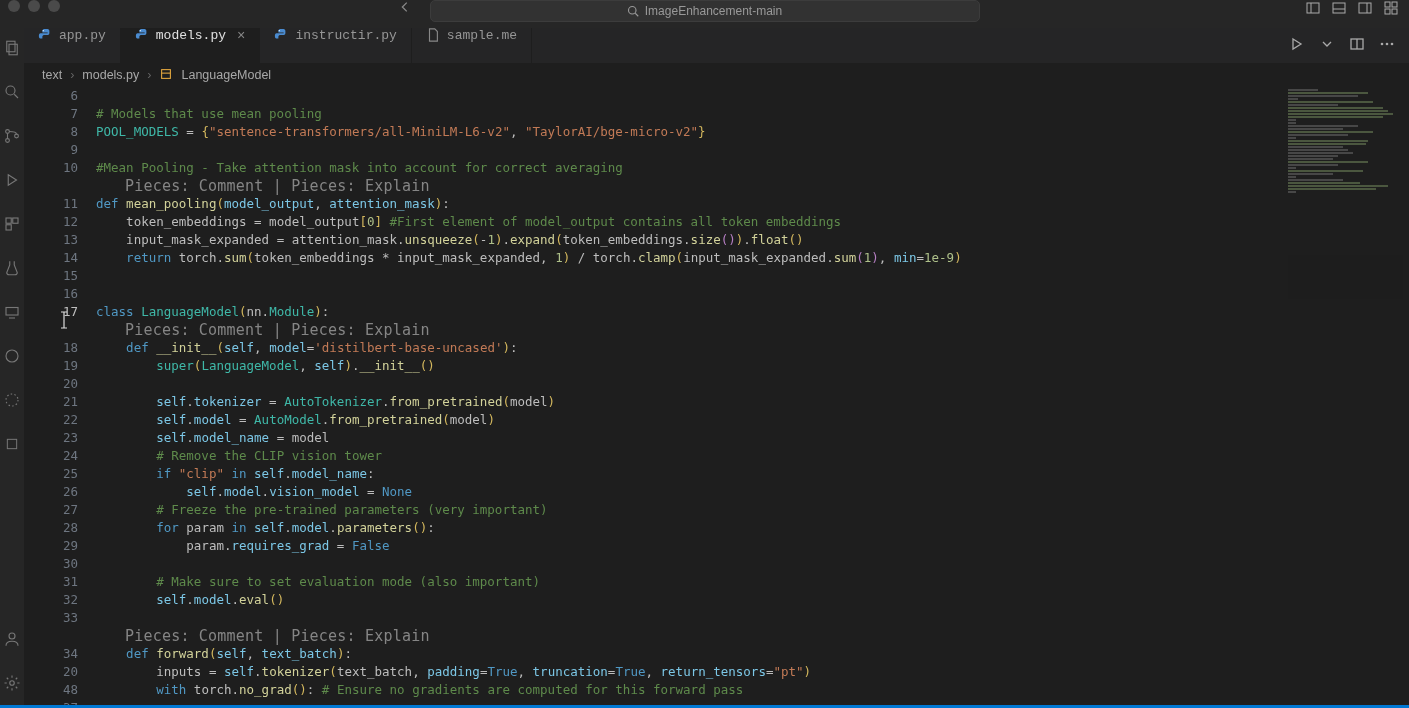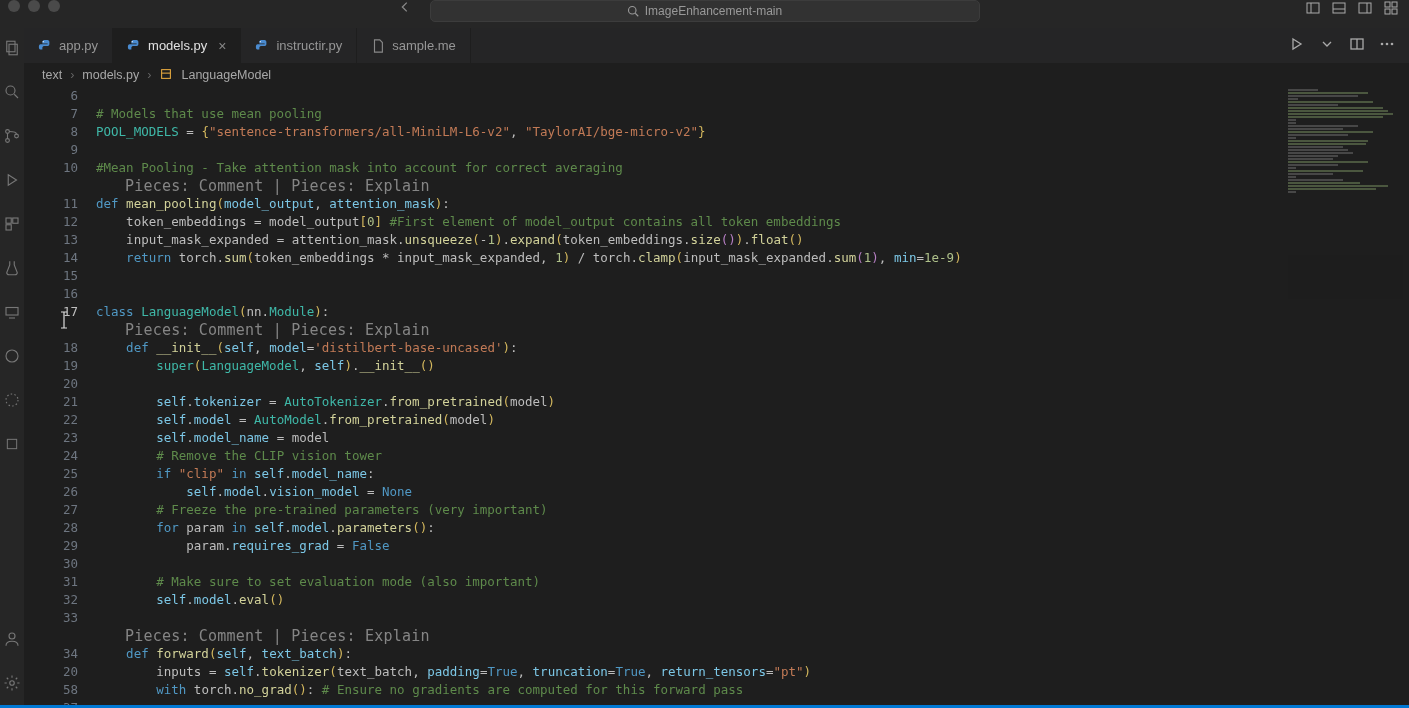--- a/index.html
+++ b/index.html
@@ -60,26 +60,27 @@
 .tabbar {
   height: 35px;
   background: #252526;
   display: flex;
   align-items: center;
 }
 .tab {
   height: 100%;
   padding: 0 14px;
   display: flex;
-  align-items: center;
+  align-items: flex-start;
   gap: 7px;
   font-size: 13px;
   color: #969696;
   border-right: 1px solid #1e1e1e;
   cursor: pointer;
+  font-family: Liberation Mono, monospace;
 }
 .tab.active { background: #1e1e1e; color: #e0e0e0; }
 .tab-icon { width: 14px; height: 14px; display: inline-block; }
 .tab-close { color: #888; margin-left: 4px; font-size: 14px; }
 .tab-actions { margin-left: auto; display: flex; gap: 14px; padding-right: 14px; color: #aaa; align-items: center; }
 .tab-actions svg { width: 16px; height: 16px; }
 .breadcrumbs {
   height: 24px;
   padding: 0 18px;
   display: flex;
@@ -372,21 +373,21 @@
           <div class="ln">27</div>
           <div class="ln">28</div>
           <div class="ln">29</div>
           <div class="ln">30</div>
           <div class="ln">31</div>
           <div class="ln">32</div>
           <div class="ln">33</div>
           <div class="ln"></div>
           <div class="ln">34</div>
           <div class="ln">20</div>
-          <div class="ln">58</div>
+          <div class="ln">48</div>
           <div class="ln">37</div>
         </div>
       <div class="code" id="code"><div class="row">&nbsp;</div><div class="row"><span class="c-cmt"># Models that use mean pooling</span></div><div class="row"><span class="c-const">POOL_MODELS</span><span class="c-op"> = </span><span class="c-par">{</span><span class="c-str">"sentence-transformers/all-MiniLM-L6-v2"</span><span class="c-op">, </span><span class="c-str">"TaylorAI/bge-micro-v2"</span><span class="c-par">}</span></div><div class="row">&nbsp;</div><div class="row"><span class="c-cmt">#Mean Pooling - Take attention mask into account for correct averaging</span></div><div class="row codelens">Pieces: Comment | Pieces: Explain</div><div class="row"><span class="c-kw">def </span><span class="c-fn">mean_pooling</span><span class="c-par">(</span><span class="c-var">model_output</span><span class="c-op">, </span><span class="c-var">attention_mask</span><span class="c-par">)</span><span class="c-op">:</span></div><div class="row">&nbsp;&nbsp;&nbsp;&nbsp;<span class="c-id">token_embeddings </span><span class="c-op">= </span><span class="c-id">model_output</span><span class="c-par">[</span><span class="c-num">0</span><span class="c-par">] </span><span class="c-cmt">#First element of model_output contains all token embeddings</span></div><div class="row">&nbsp;&nbsp;&nbsp;&nbsp;<span class="c-id">input_mask_expanded </span><span class="c-op">= </span><span class="c-id">attention_mask</span><span class="c-op">.</span><span class="c-fn">unsqueeze</span><span class="c-par">(</span><span class="c-op">-</span><span class="c-num">1</span><span class="c-par">)</span><span class="c-op">.</span><span class="c-fn">expand</span><span class="c-par">(</span><span class="c-id">token_embeddings</span><span class="c-op">.</span><span class="c-fn">size</span><span class="c-par2">(</span><span class="c-par2">)</span><span class="c-par">)</span><span class="c-op">.</span><span class="c-fn">float</span><span class="c-par">(</span><span class="c-par">)</span></div><div class="row">&nbsp;&nbsp;&nbsp;&nbsp;<span class="c-kw">return </span><span class="c-id">torch</span><span class="c-op">.</span><span class="c-fn">sum</span><span class="c-par">(</span><span class="c-id">token_embeddings </span><span class="c-op">* </span><span class="c-id">input_mask_expanded</span><span class="c-op">, </span><span class="c-num">1</span><span class="c-par">) </span><span class="c-op">/ </span><span class="c-id">torch</span><span class="c-op">.</span><span class="c-fn">clamp</span><span class="c-par">(</span><span class="c-id">input_mask_expanded</span><span class="c-op">.</span><span class="c-fn">sum</span><span class="c-par2">(</span><span class="c-num">1</span><span class="c-par2">)</span><span class="c-op">, </span><span class="c-var">min</span><span class="c-op">=</span><span class="c-num">1e-9</span><span class="c-par">)</span></div><div class="row">&nbsp;</div><div class="row">&nbsp;</div><div class="row"><span class="c-kw">class </span><span class="c-cls">LanguageModel</span><span class="c-par">(</span><span class="c-id">nn</span><span class="c-op">.</span><span class="c-cls">Module</span><span class="c-par">)</span><span class="c-op">:</span></div><div class="row codelens fn">Pieces: Comment | Pieces: Explain</div><div class="row">&nbsp;&nbsp;&nbsp;&nbsp;<span class="c-kw">def </span><span class="c-fn">__init__</span><span class="c-par">(</span><span class="c-self">self</span><span class="c-op">, </span><span class="c-var">model</span><span class="c-op">=</span><span class="c-str">'distilbert-base-uncased'</span><span class="c-par">)</span><span class="c-op">:</span></div><div class="row">&nbsp;&nbsp;&nbsp;&nbsp;&nbsp;&nbsp;&nbsp;&nbsp;<span class="c-builtin">super</span><span class="c-par">(</span><span class="c-cls">LanguageModel</span><span class="c-op">, </span><span class="c-self">self</span><span class="c-par">)</span><span class="c-op">.</span><span class="c-fn">__init__</span><span class="c-par">(</span><span class="c-par">)</span></div><div class="row">&nbsp;</div><div class="row">&nbsp;&nbsp;&nbsp;&nbsp;&nbsp;&nbsp;&nbsp;&nbsp;<span class="c-self">self</span><span class="c-op">.</span><span class="c-prop">tokenizer</span><span class="c-op"> = </span><span class="c-cls">AutoTokenizer</span><span class="c-op">.</span><span class="c-fn">from_pretrained</span><span class="c-par">(</span><span class="c-id">model</span><span class="c-par">)</span></div><div class="row">&nbsp;&nbsp;&nbsp;&nbsp;&nbsp;&nbsp;&nbsp;&nbsp;<span class="c-self">self</span><span class="c-op">.</span><span class="c-prop">model</span><span class="c-op"> = </span><span class="c-cls">AutoModel</span><span class="c-op">.</span><span class="c-fn">from_pretrained</span><span class="c-par">(</span><span class="c-id">model</span><span class="c-par">)</span></div><div class="row">&nbsp;&nbsp;&nbsp;&nbsp;&nbsp;&nbsp;&nbsp;&nbsp;<span class="c-self">self</span><span class="c-op">.</span><span class="c-prop">model_name</span><span class="c-op"> = </span><span class="c-id">model</span></div><div class="row">&nbsp;&nbsp;&nbsp;&nbsp;&nbsp;&nbsp;&nbsp;&nbsp;<span class="c-cmt"># Remove the CLIP vision tower</span></div><div class="row">&nbsp;&nbsp;&nbsp;&nbsp;&nbsp;&nbsp;&nbsp;&nbsp;<span class="c-kw">if </span><span class="c-str">"clip"</span><span class="c-kw"> in </span><span class="c-self">self</span><span class="c-op">.</span><span class="c-prop">model_name</span><span class="c-op">:</span></div><div class="row">&nbsp;&nbsp;&nbsp;&nbsp;&nbsp;&nbsp;&nbsp;&nbsp;&nbsp;&nbsp;&nbsp;&nbsp;<span class="c-self">self</span><span class="c-op">.</span><span class="c-prop">model</span><span class="c-op">.</span><span class="c-prop">vision_model</span><span class="c-op"> = </span><span class="c-bool">None</span></div><div class="row">&nbsp;&nbsp;&nbsp;&nbsp;&nbsp;&nbsp;&nbsp;&nbsp;<span class="c-cmt"># Freeze the pre-trained parameters (very important)</span></div><div class="row">&nbsp;&nbsp;&nbsp;&nbsp;&nbsp;&nbsp;&nbsp;&nbsp;<span class="c-kw">for </span><span class="c-id">param</span><span class="c-kw"> in </span><span class="c-self">self</span><span class="c-op">.</span><span class="c-prop">model</span><span class="c-op">.</span><span class="c-fn">parameters</span><span class="c-par">(</span><span class="c-par">)</span><span class="c-op">:</span></div><div class="row">&nbsp;&nbsp;&nbsp;&nbsp;&nbsp;&nbsp;&nbsp;&nbsp;&nbsp;&nbsp;&nbsp;&nbsp;<span class="c-id">param</span><span class="c-op">.</span><span class="c-prop">requires_grad</span><span class="c-op"> = </span><span class="c-bool">False</span></div><div class="row">&nbsp;</div><div class="row">&nbsp;&nbsp;&nbsp;&nbsp;&nbsp;&nbsp;&nbsp;&nbsp;<span class="c-cmt"># Make sure to set evaluation mode (also important)</span></div><div class="row">&nbsp;&nbsp;&nbsp;&nbsp;&nbsp;&nbsp;&nbsp;&nbsp;<span class="c-self">self</span><span class="c-op">.</span><span class="c-prop">model</span><span class="c-op">.</span><span class="c-fn">eval</span><span class="c-par">(</span><span class="c-par">)</span></div><div class="row">&nbsp;</div><div class="row codelens fn">Pieces: Comment | Pieces: Explain</div><div class="row">&nbsp;&nbsp;&nbsp;&nbsp;<span class="c-kw">def </span><span class="c-fn">forward</span><span class="c-par">(</span><span class="c-self">self</span><span class="c-op">, </span><span class="c-var">text_batch</span><span class="c-par">)</span><span class="c-op">:</span></div><div class="row">&nbsp;&nbsp;&nbsp;&nbsp;&nbsp;&nbsp;&nbsp;&nbsp;<span class="c-id">inputs </span><span class="c-op">= </span><span class="c-self">self</span><span class="c-op">.</span><span class="c-fn">tokenizer</span><span class="c-par">(</span><span class="c-id">text_batch</span><span class="c-op">, </span><span class="c-var">padding</span><span class="c-op">=</span><span class="c-bool">True</span><span class="c-op">, </span><span class="c-var">truncation</span><span class="c-op">=</span><span class="c-bool">True</span><span class="c-op">, </span><span class="c-var">return_tensors</span><span class="c-op">=</span><span class="c-str">"pt"</span><span class="c-par">)</span></div><div class="row">&nbsp;&nbsp;&nbsp;&nbsp;&nbsp;&nbsp;&nbsp;&nbsp;<span class="c-kw">with </span><span class="c-id">torch</span><span class="c-op">.</span><span class="c-fn">no_grad</span><span class="c-par">(</span><span class="c-par">)</span><span class="c-op">: </span><span class="c-cmt"># Ensure no gradients are computed for this forward pass</span></div><div class="row">&nbsp;</div></div>
       <div class="minimap" id="minimap">
           <div class="ml" style="width: 30px;"></div>
           <div class="ml" style="width: 80px; background: rgb(90, 106, 74);"></div>
           <div class="ml" style="width: 70px;"></div>
           <div class="ml" style="width: 10px;"></div>
           <div class="ml" style="width: 85px; background: rgb(90, 106, 74);"></div>
           <div class="ml" style="width: 50px;"></div>

